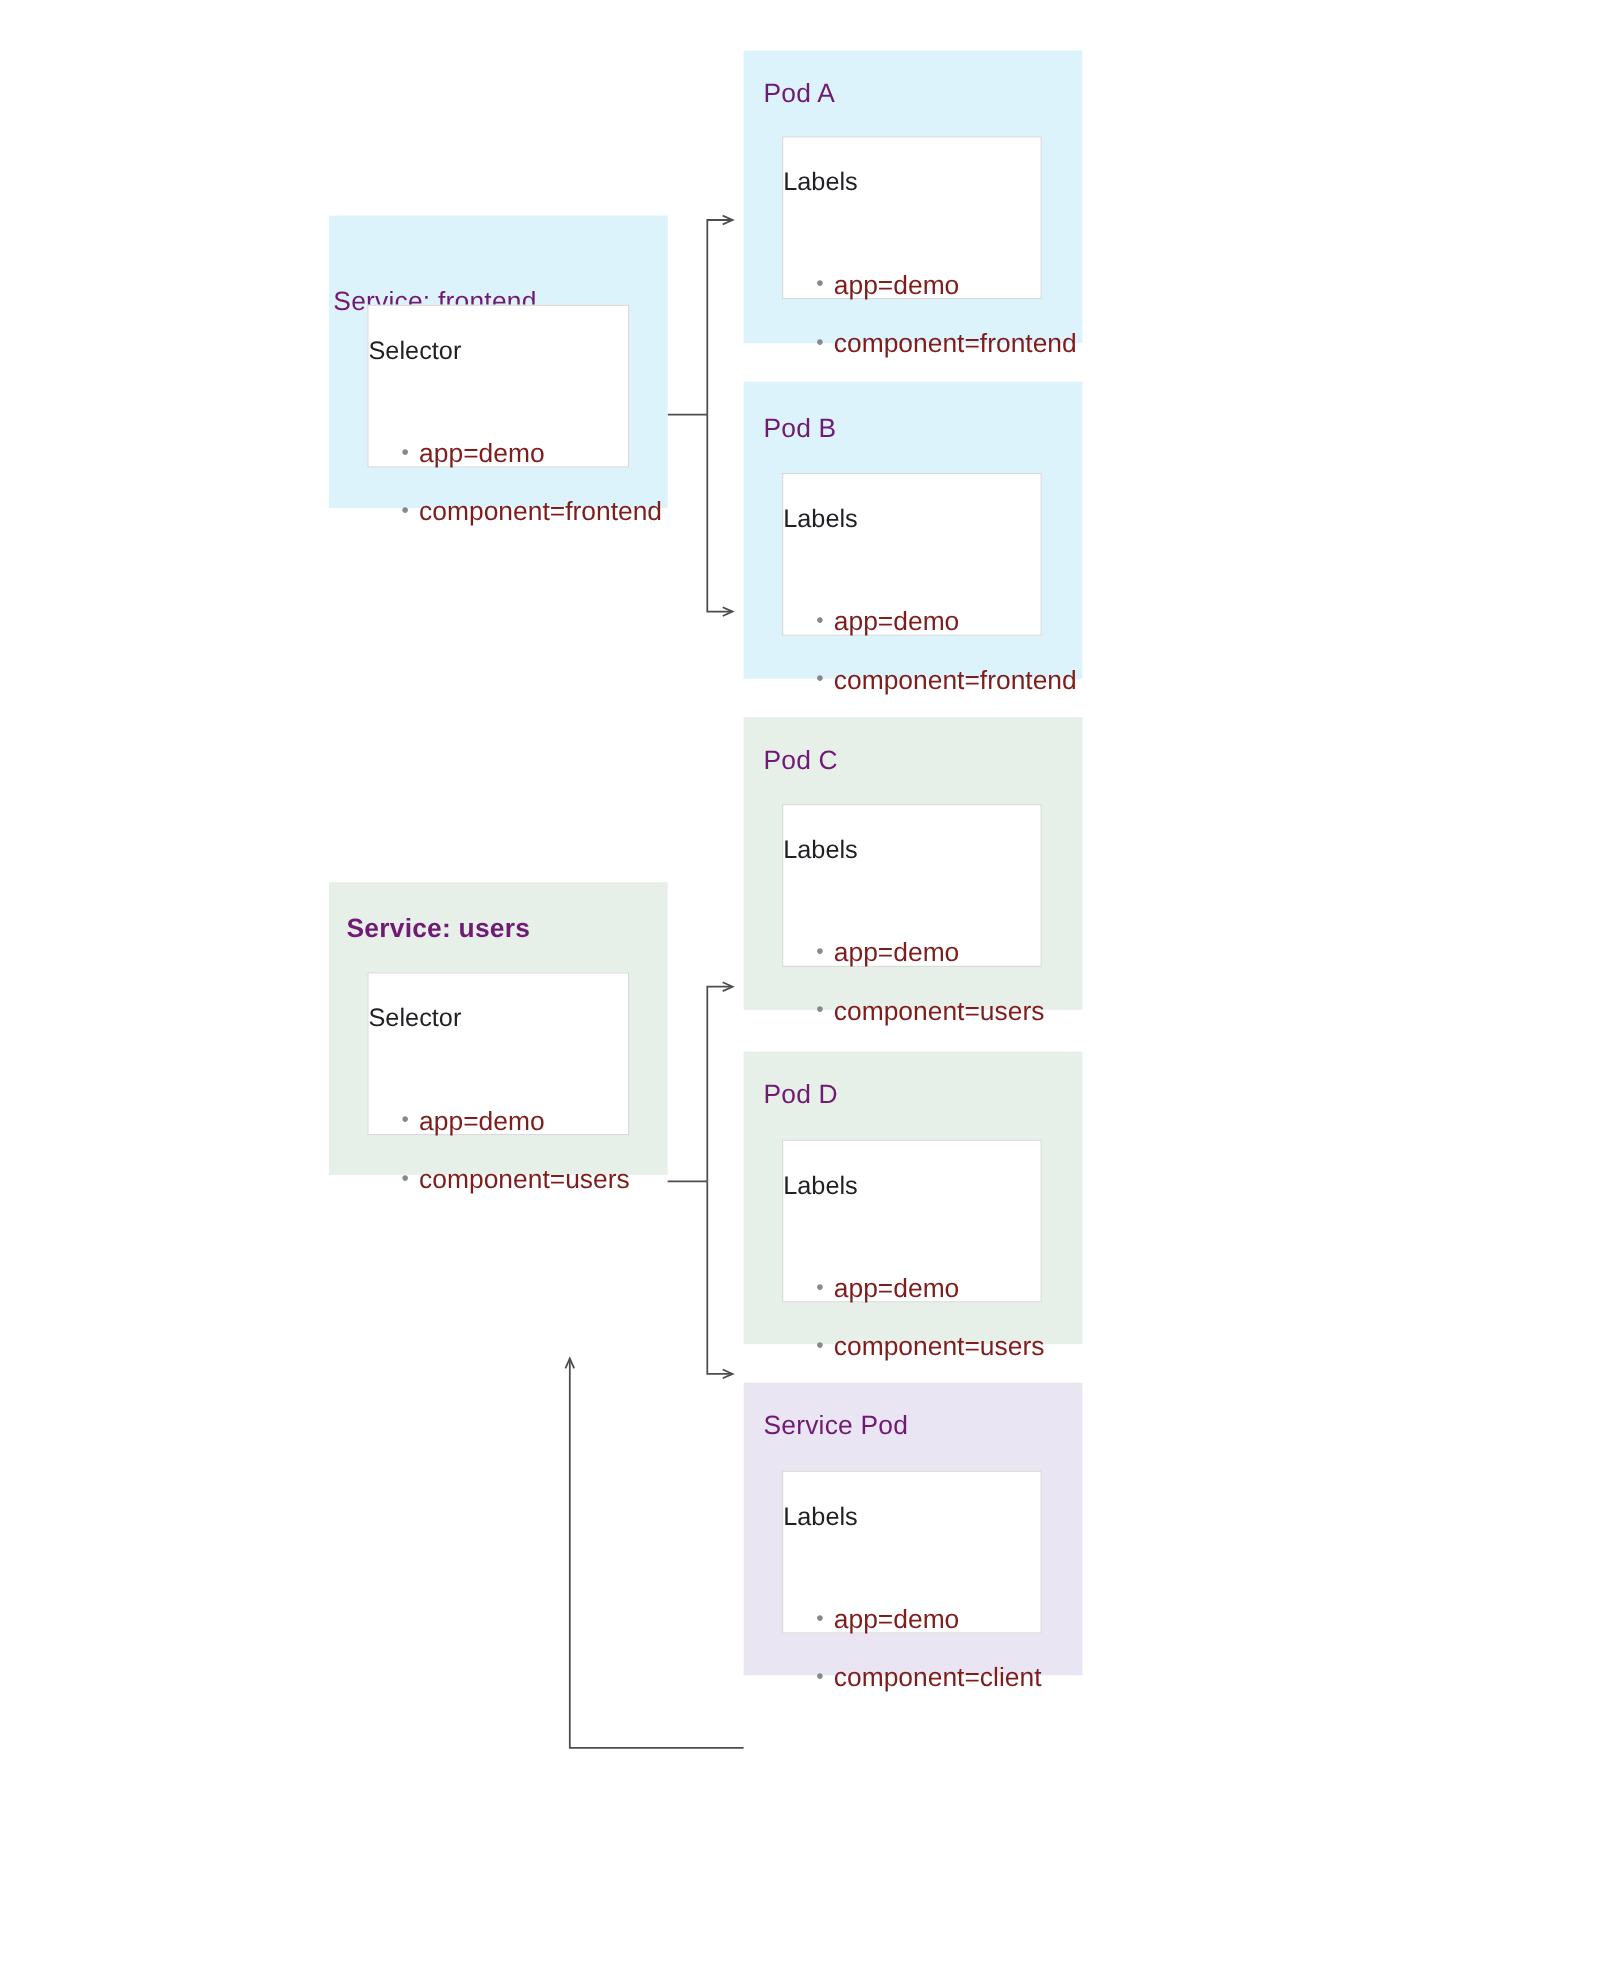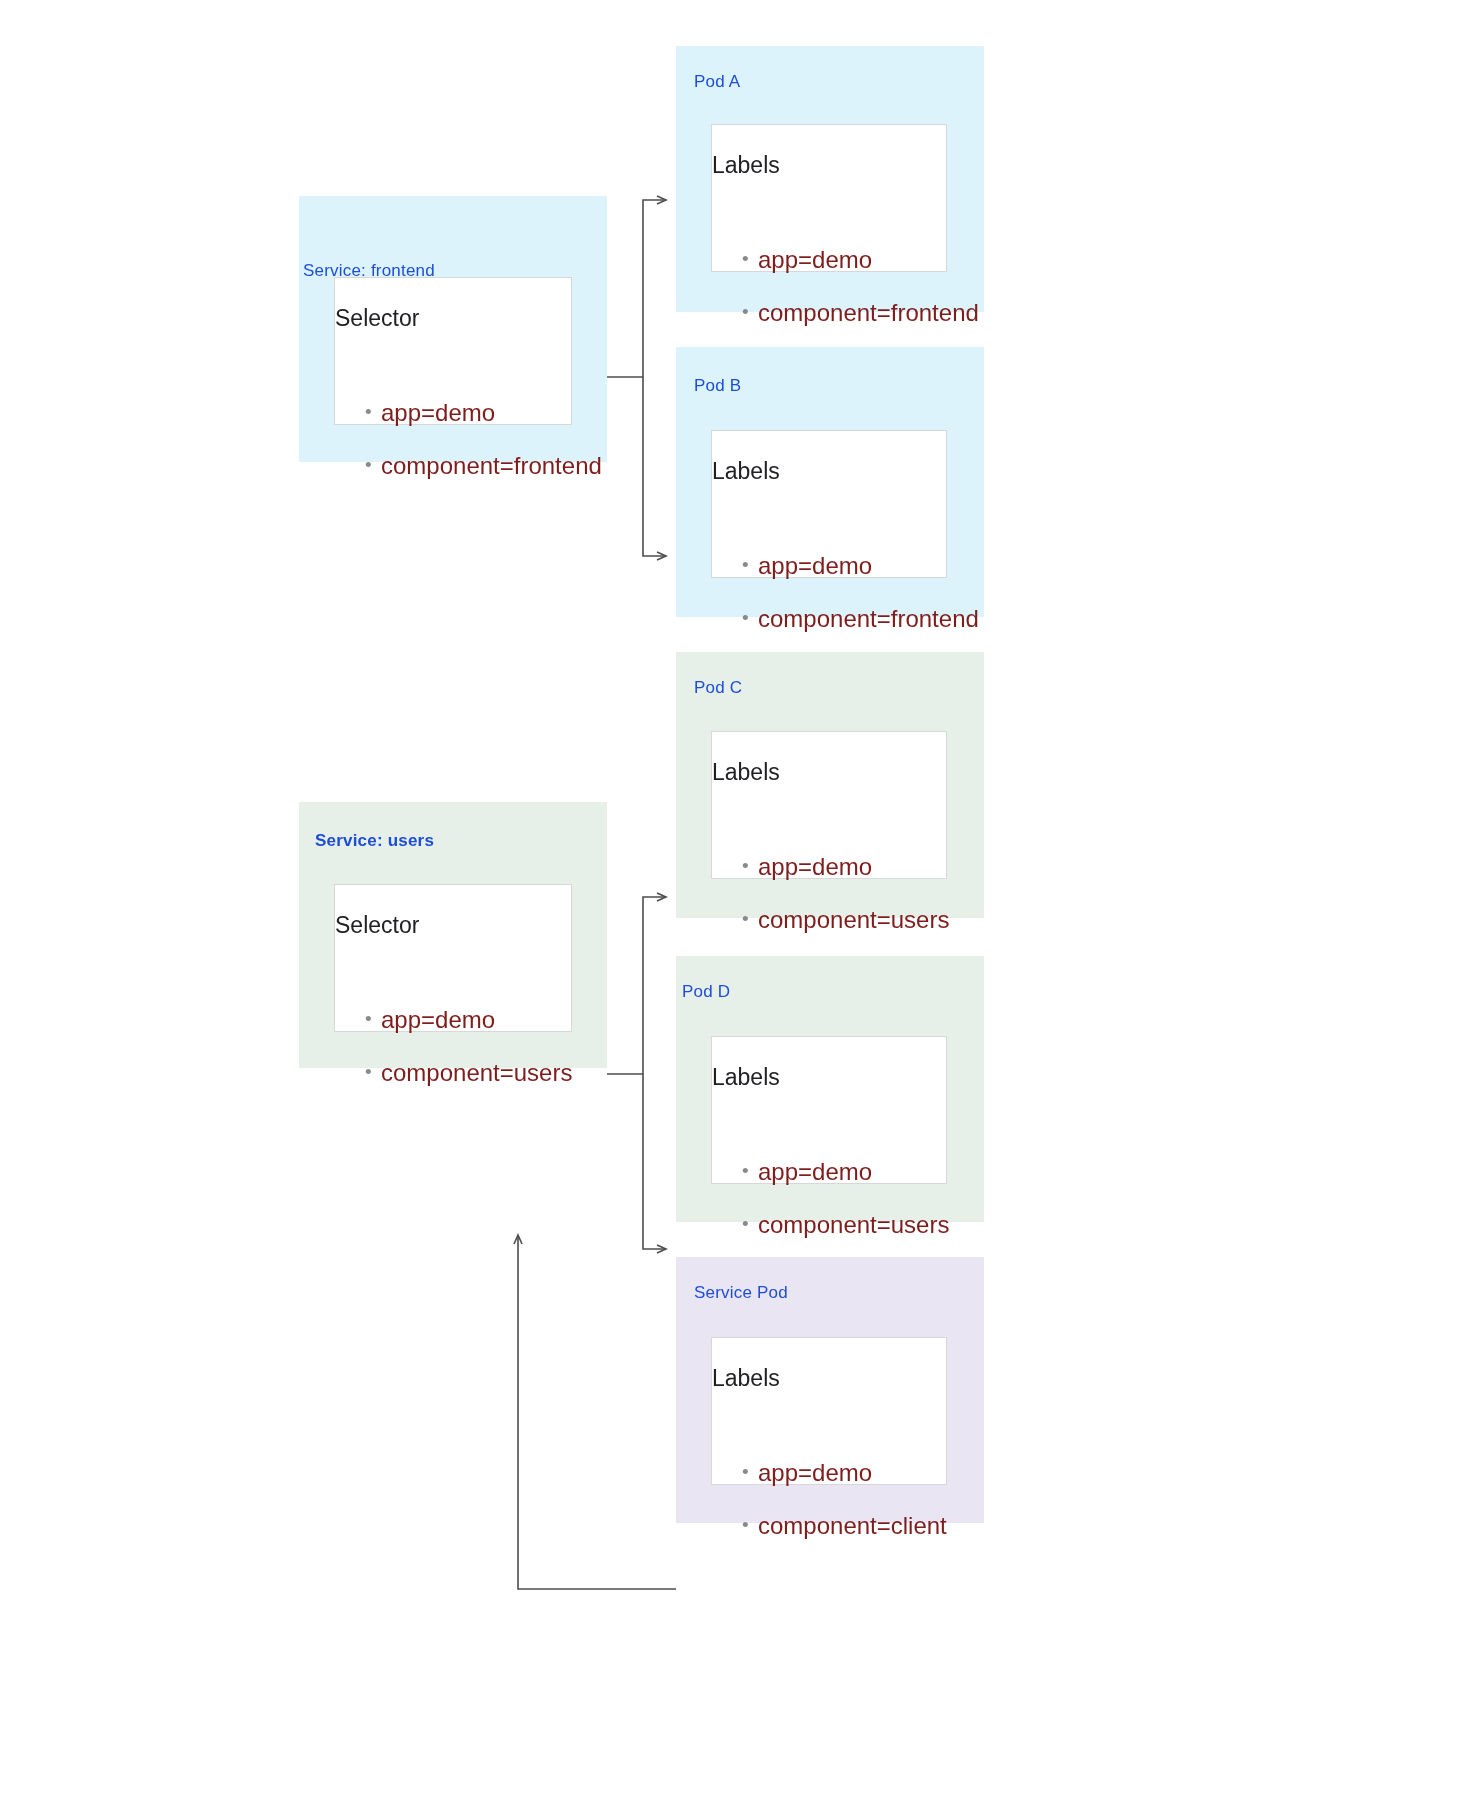--- a/index.html
+++ b/index.html
@@ -16,22 +16,22 @@
 
   #canvas { position: absolute; left: 0; top: 0; width: 1472px; height: 1800px; }
 
   
   .group {
     position: absolute;
     padding: 0;
   }
   .group-title {
     position: absolute;
-    font-size: 17px;
-    color: #1d4ed8;
+    font-size: 24px;
+    color: #701a75;
     letter-spacing: 0.2px;
     white-space: nowrap;
   }
 
   
   .card {
     position: absolute;
     background: #ffffff;
     border: 1px solid #d8d8d8;
     display: flex;
@@ -164,21 +164,21 @@
   <div class="card" style="left:711px; top:731px; width:236px; height:148px;">
     <div class="card-title">Labels</div>
     <div class="card-rule"></div>
     <ul class="card-list">
       <li>app=demo</li>
       <li>component=users</li>
     </ul>
   </div>
 
   <div class="group" style="left:676px; top:956px; width:308px; height:266px; background:#e7efe9;">
-    <div class="group-title" style="left:6px; top:26px;text-align:center;">Pod D</div>
+    <div class="group-title" style="left:18px; top:26px;text-align:center;">Pod D</div>
   </div>
   <div class="card" style="left:711px; top:1036px; width:236px; height:148px;">
     <div class="card-title">Labels</div>
     <div class="card-rule"></div>
     <ul class="card-list">
       <li>app=demo</li>
       <li>component=users</li>
     </ul>
   </div>
 

